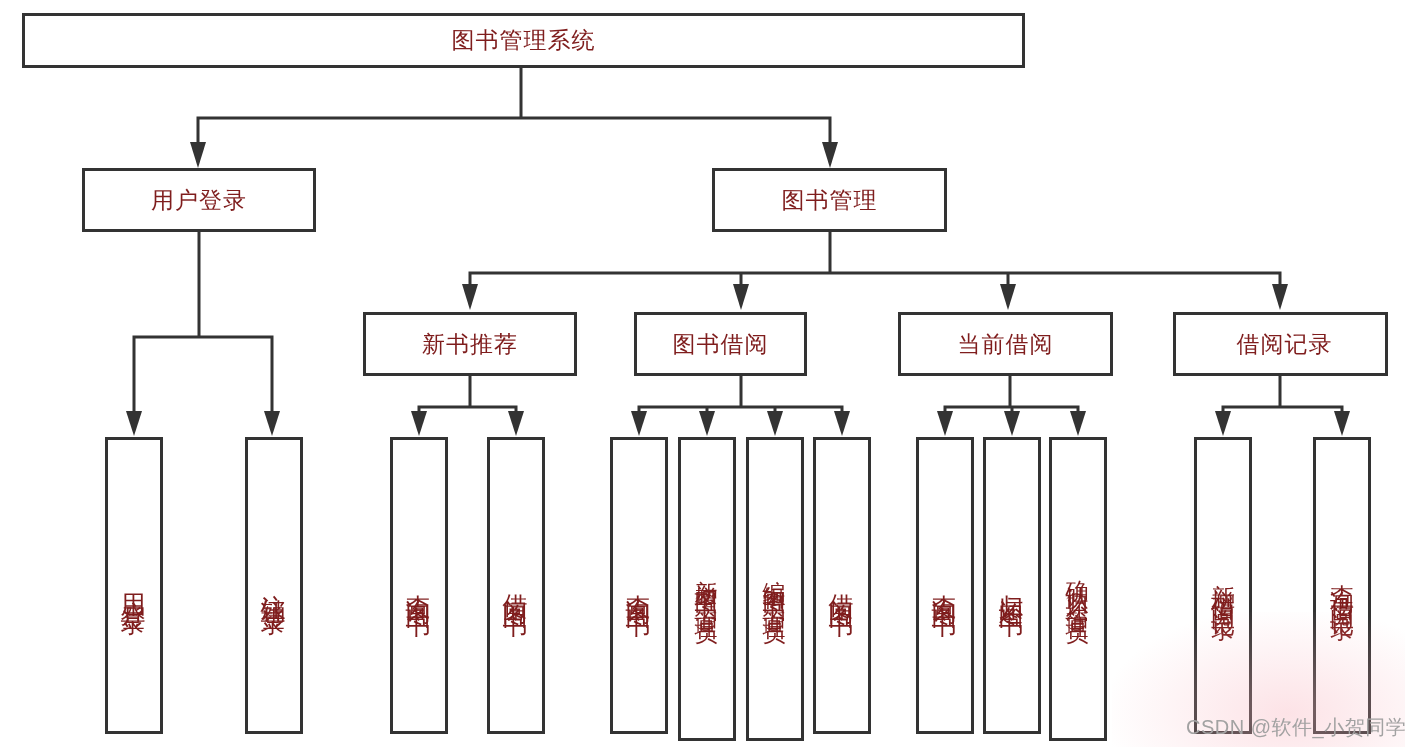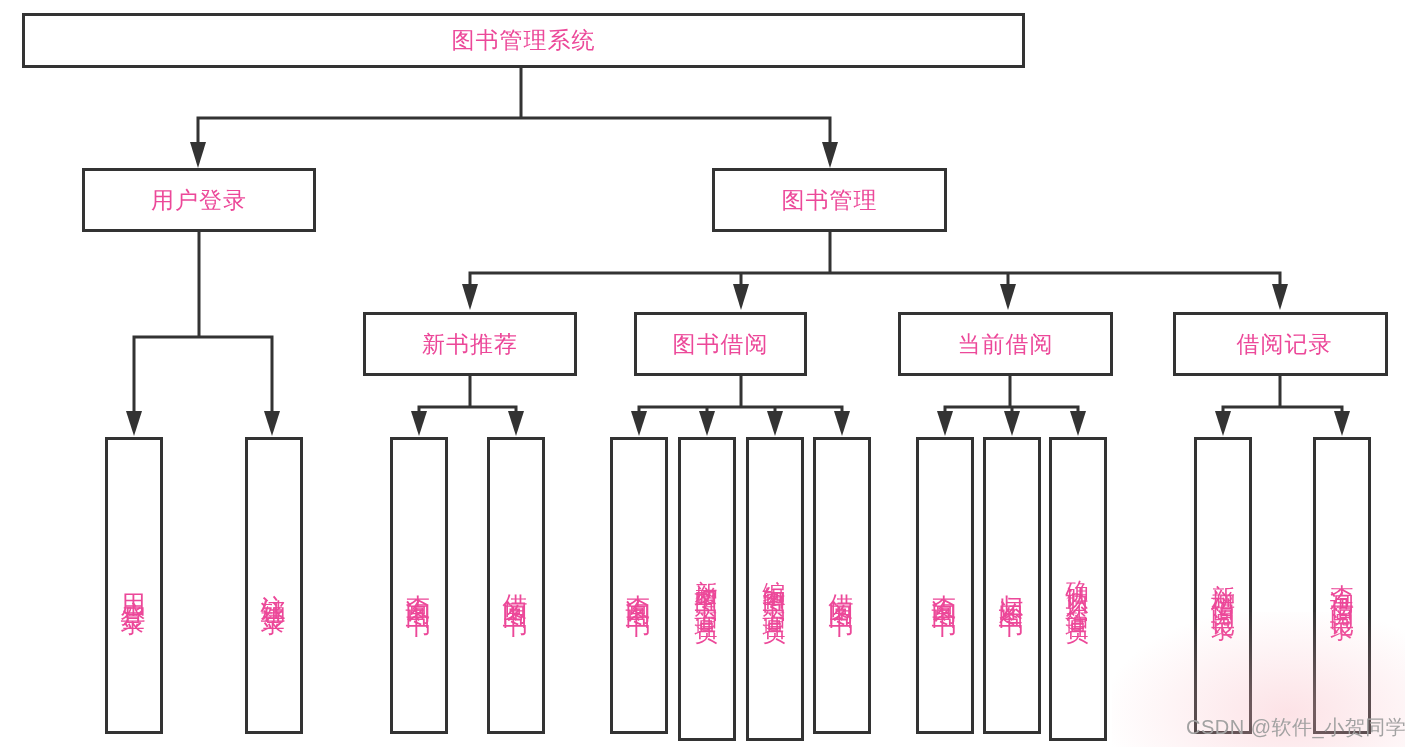--- a/index.html
+++ b/index.html
@@ -10,21 +10,21 @@
     font-family:"Liberation Sans","DejaVu Sans",sans-serif;
     overflow:hidden;
   }
   .connectors{position:absolute;left:0;top:0;width:1405px;height:747px;}
   .node{
     position:absolute;
     box-sizing:border-box;
     background:#ffffff;
     border:3px solid #333333;
     display:flex;align-items:center;justify-content:center;
-    color:#ec4899;
+    color:#7f1d1d;
   }
   .hbox .lbl{font-size:23px;letter-spacing:1px;white-space:nowrap;}
   .vbox .lbl{
     writing-mode:vertical-rl;
     text-orientation:mixed;
     white-space:nowrap;
   }
   .v4 .lbl{font-size:25px;letter-spacing:6px;}
   .v6 .lbl{font-size:24px;letter-spacing:7px;}
   .v9 .lbl{font-size:23px;letter-spacing:6px;}

